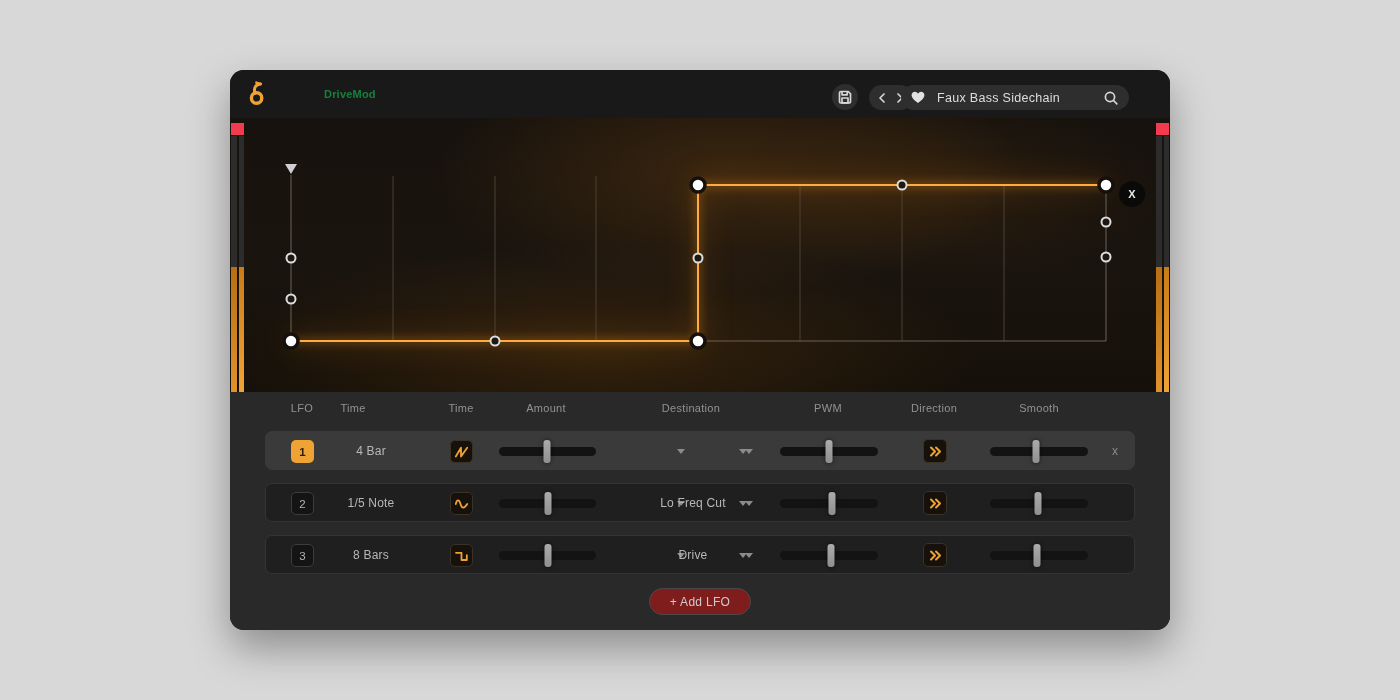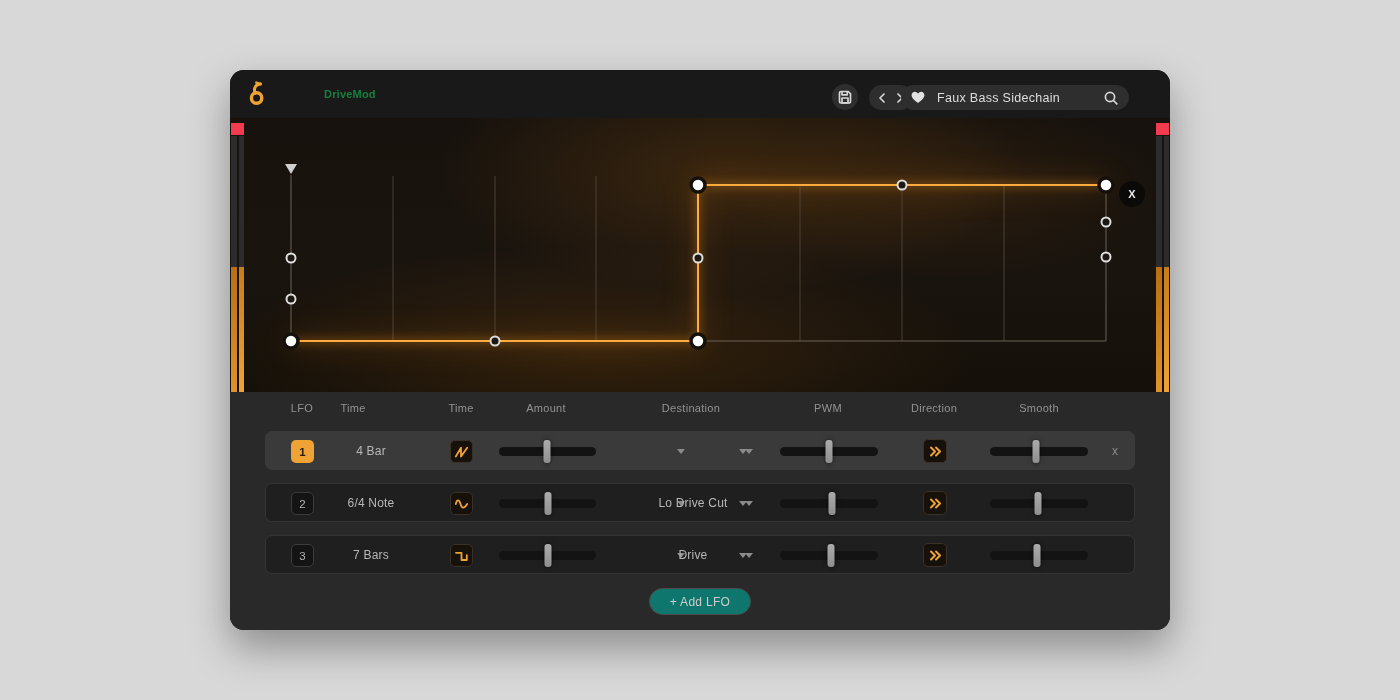--- a/index.html
+++ b/index.html
@@ -70,21 +70,21 @@
   .slider{position:absolute;top:15px;height:9px;background:#131313;border-radius:5px;}
   .s-amount{left:233px;width:97px;}
   .s-pwm{left:514px;width:98px;}
   .s-smooth{left:724px;width:98px;}
   .handle{position:absolute;top:-7px;left:50%;width:7px;height:23px;border-radius:3px;
           background:linear-gradient(180deg,#ababab,#8f8f8f);transform:translateX(-50%);
           box-shadow:0 0 4px rgba(0,0,0,.6);}
   .remove{position:absolute;left:840px;top:0;width:18px;height:39px;line-height:38px;text-align:center;
           color:#8a8a8a;font-size:12px;}
   .add-btn{position:absolute;left:50%;top:196px;transform:translateX(-50%);width:102px;height:27px;
-           border-radius:14px;border:1px solid #4a4a4a;background:#0f766e;box-sizing:border-box;
+           border-radius:14px;border:1px solid #4a4a4a;background:#7f1d1d;box-sizing:border-box;
            color:#cccccc;font-size:12px;display:flex;align-items:center;justify-content:center;letter-spacing:.3px;}
 </style>
 </head>
 <body>
 
 <div class="page">
   <div class="window">
 
     <div class="topbar">
       <div class="logo-wrap">
@@ -215,50 +215,50 @@
           </svg>
         </div>
         <div class="slider s-smooth">
           <div class="handle" style="left: 47%;"></div>
         </div>
         <div class="remove">x</div>
       </div>
 
       <div class="row" style="top:91px">
         <div class="badge">2</div>
-        <div class="cell-text t-time">6/4 Note</div>
+        <div class="cell-text t-time">1/5 Note</div>
         <span class="caret c-time"></span>
         <div class="chip shape-chip">
           <svg class="shape-ic" width="15" height="14" viewBox="0 0 15 14">
             <path d="M1.8 7 C2.8 2.2 5.2 2.2 6.5 7 C7.8 11.8 10.2 11.8 13.2 7" fill="none"></path>
           </svg>
         </div>
         <span class="caret c-shape"></span>
         <div class="slider s-amount">
           <div class="handle" style="left: 51%;"></div>
         </div>
-        <div class="cell-text t-dest">Lo Drive Cut</div>
+        <div class="cell-text t-dest">Lo Freq Cut</div>
         <span class="caret c-dest"></span>
         <div class="slider s-pwm">
           <div class="handle" style="left: 53%;"></div>
         </div>
         <div class="chip dir-chip">
           <svg class="dir-ic" width="13" height="11" viewBox="0 0 13 11">
             <polyline points="2,1.5 6,5.5 2,9.5"></polyline>
               <polyline points="7,1.5 11,5.5 7,9.5"></polyline>
           </svg>
         </div>
         <div class="slider s-smooth">
           <div class="handle" style="left: 49%;"></div>
         </div>
       </div>
 
       <div class="row" style="top:143px">
         <div class="badge">3</div>
-        <div class="cell-text t-time">7 Bars</div>
+        <div class="cell-text t-time">8 Bars</div>
         <span class="caret c-time"></span>
         <div class="chip shape-chip">
           <svg class="shape-ic" width="15" height="14" viewBox="0 0 15 14">
             <polyline points="2,3.8 7.5,3.8 7.5,11 12.8,11 12.8,6.2"></polyline>
           </svg>
         </div>
         <span class="caret c-shape"></span>
         <div class="slider s-amount">
           <div class="handle" style="left: 51%;"></div>
         </div>

